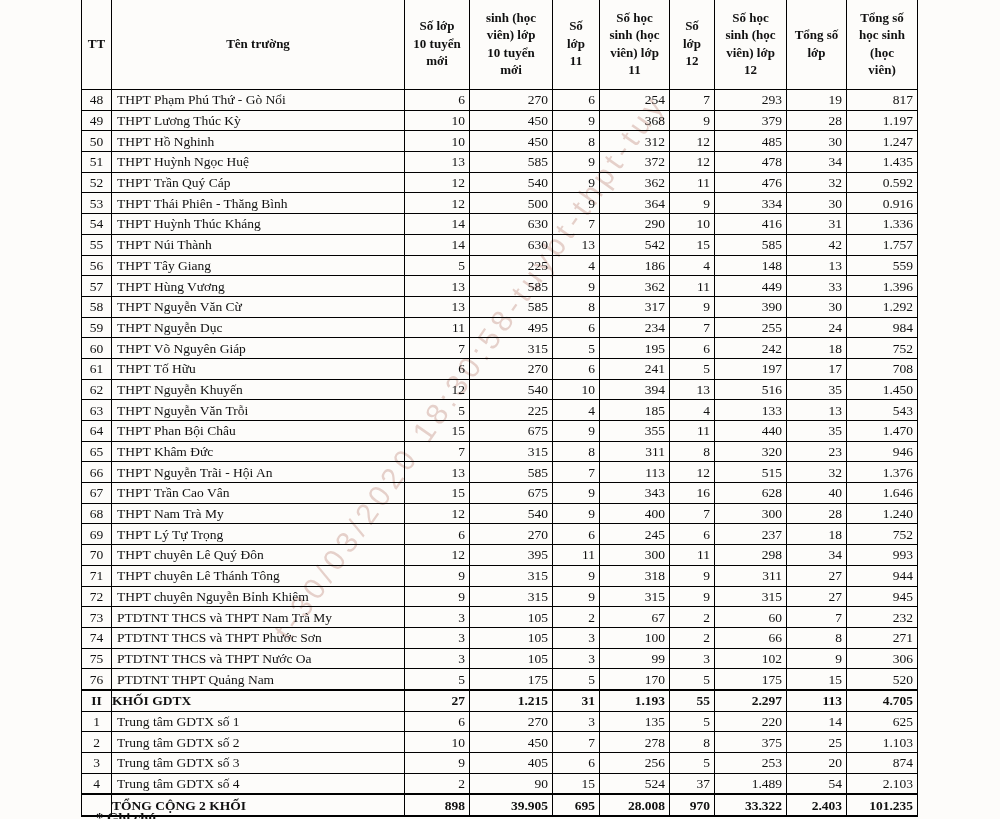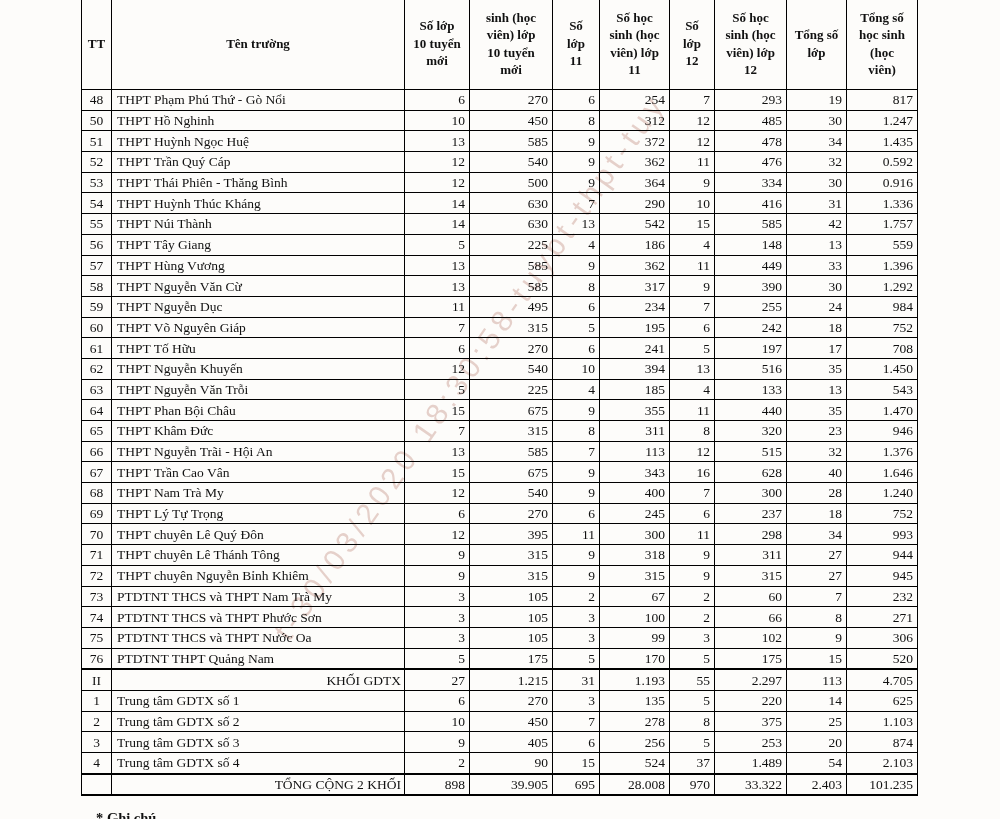--- a/index.html
+++ b/index.html
@@ -59,24 +59,24 @@
     height: 19.7px;
     line-height: 19px;
     padding: 0 3px;
     white-space: nowrap;
     overflow: hidden;
   }
   td.tt   { text-align: center; padding: 0; }
   td.name { text-align: left; padding-left: 5px; margin-top: 9px; }
   td.num  { text-align: right; padding-right: 4px; }
 
-  tr.section td, tr.total td { font-weight: normal; }
+  tr.section td, tr.total td { font-weight: bold; }
   tr.section td { border-top: 2px solid #000; }
   tr.total td   { border-top: 2px solid #000; border-bottom: 2px solid #000; }
-  tr.section td.name, tr.total td.name { text-align: right; padding-left: 0; }
+  tr.section td.name, tr.total td.name { text-align: left; padding-left: 0; }
 
   .footnote {
     position: absolute;
     left: 96px; top: 810px;
     z-index: 2;
     font-size: 14.5px;
     font-weight: bold;
     font-family: "Liberation Serif", serif;
     white-space: nowrap;
   }
@@ -174,20 +174,32 @@
             <td class="num">6</td>
             <td class="num">270</td>
             <td class="num">6</td>
             <td class="num">254</td>
             <td class="num">7</td>
             <td class="num">293</td>
             <td class="num">19</td>
             <td class="num">817</td>
           </tr>
           <tr class="normal">
+            <td class="tt">49</td>
+            <td class="name">THPT Lương Thúc Kỳ</td>
+            <td class="num">10</td>
+            <td class="num">450</td>
+            <td class="num">9</td>
+            <td class="num">368</td>
+            <td class="num">9</td>
+            <td class="num">379</td>
+            <td class="num">28</td>
+            <td class="num">1.197</td>
+          </tr>
+          <tr class="normal">
             <td class="tt">50</td>
             <td class="name">THPT Hồ Nghinh</td>
             <td class="num">10</td>
             <td class="num">450</td>
             <td class="num">8</td>
             <td class="num">312</td>
             <td class="num">12</td>
             <td class="num">485</td>
             <td class="num">30</td>
             <td class="num">1.247</td>

